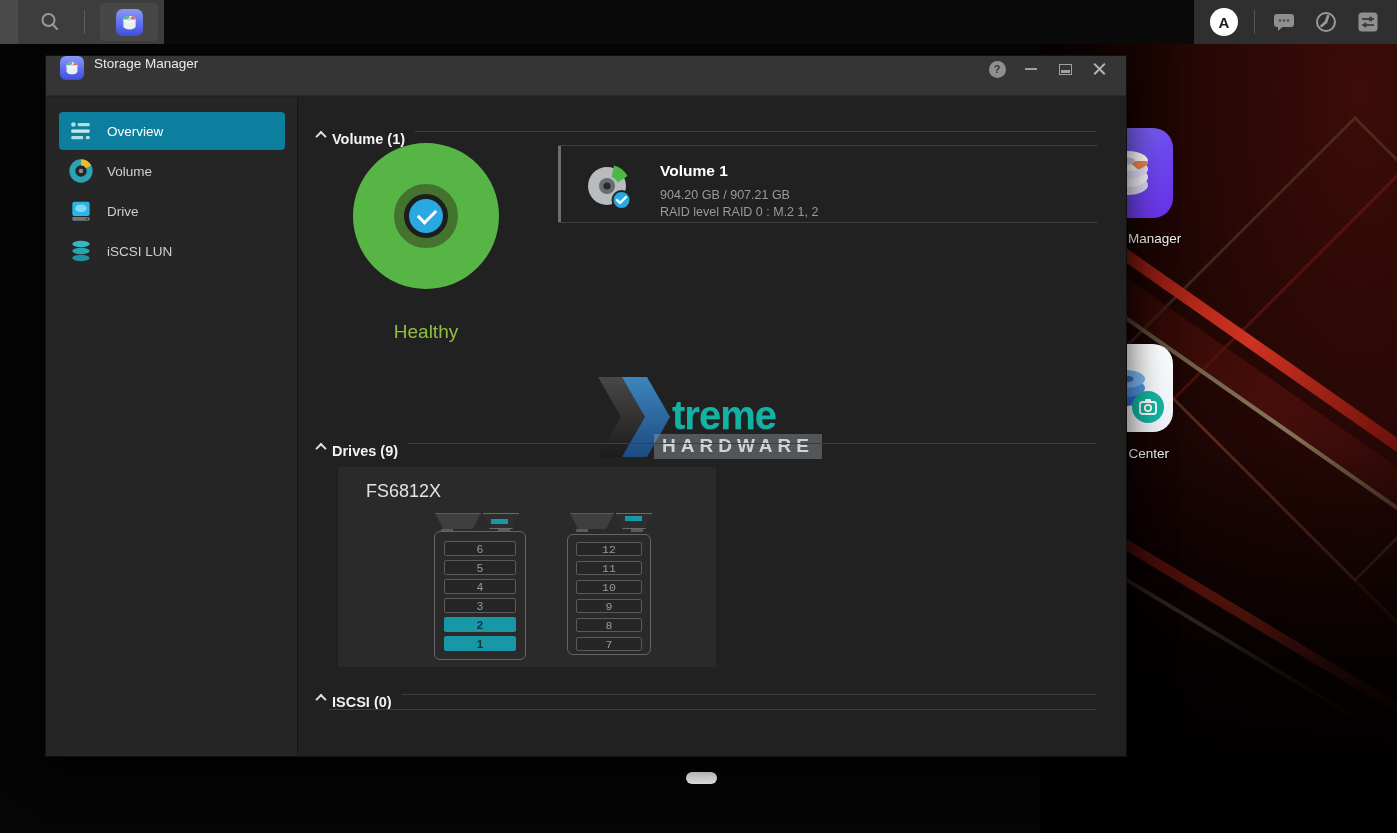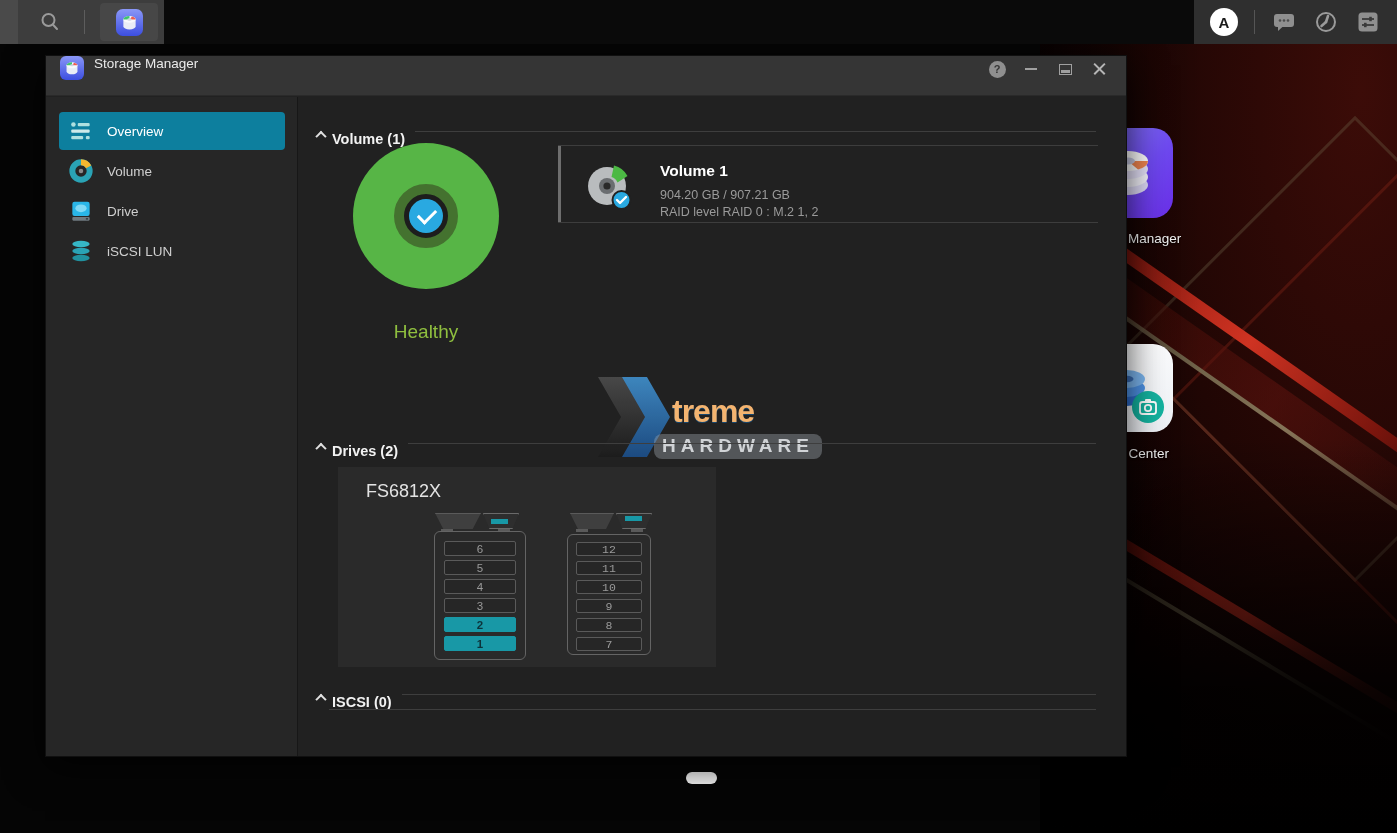--- a/index.html
+++ b/index.html
@@ -106,23 +106,23 @@
   .vol-title { position:absolute; left:102px; top:16px; color:#fff; font-weight:bold; font-size:15.5px; }
   .vol-cap { position:absolute; left:102px; top:42px; color:#9a9a9a; font-size:12.5px; }
   .vol-raid { position:absolute; left:102px; top:59px; color:#9a9a9a; font-size:12.5px; }
 
   
   .wm { position:absolute; left:300px; top:280px; width:215px; height:86px; opacity:.96; }
   .wm-chev { position:absolute; width:48px; height:80px; top:0;
     clip-path:polygon(0 0,52% 0,100% 50%,52% 100%,0 100%,48% 50%); }
   .wm-chev.dark { left:0; background:linear-gradient(180deg,#4a4a4a,#1c1c1c); }
   .wm-chev.blue { left:24px; background:linear-gradient(180deg,#3f8ac4,#1c4c84); }
-  .wm-word { position:absolute; left:74px; top:16px; font-size:32px; font-weight:bold; letter-spacing:-1px;
-    color:#fdba74; text-shadow:0 1px 0 #174a74; }
-  .wm-hw { position:absolute; left:56px; top:57px; background:rgba(170,178,186,.38); padding:1px 8px 2px 8px;border-radius:8px; }
+  .wm-word { position:absolute; left:74px; top:16px; font-size:40px; font-weight:bold; letter-spacing:-1px;
+    color:#14b8a6; text-shadow:0 1px 0 #174a74; }
+  .wm-hw { position:absolute; left:56px; top:57px; background:rgba(170,178,186,.38); padding:1px 8px 2px 8px; }
   .wm-hw span { font-size:19px; font-weight:bold; letter-spacing:5px; color:#d8dbde; }
 
   
   .drv-panel { position:absolute; left:40px; top:370px; width:378px; height:200px; background:#2a2a2a; }
   .drv-dev { position:absolute; left:28px; top:14px; color:#e3e3e3; font-size:18px; }
   .trap { position:absolute; height:16px; clip-path:polygon(0 0,100% 0,82% 100%,18% 100%); }
   .trap.filled { background:#3f3f3f; border-top:1px solid #5a5a5a; }
   .trap.outline { background:#2e2e2e; border:1px solid #6a6a6a; }
   .trap-bar { position:absolute; width:17px; height:5px; background:#1898a6; }
   .foot { position:absolute; width:12px; height:3px; background:#5a5a5a; }
@@ -356,21 +356,21 @@
           <div class="wm-chev dark"></div>
           <div class="wm-chev blue"></div>
           <div class="wm-word">treme</div>
           <div class="wm-hw">
             <span>HARDWARE</span>
           </div>
         </div>
 
         <div class="sec-head" style="top:334px;">
           <div class="chev-up"></div>
-          <span class="sec-title">Drives (2)</span>
+          <span class="sec-title">Drives (9)</span>
           <div class="sec-line"></div>
         </div>
 
         <div class="drv-panel">
           <div class="drv-dev">FS6812X</div>
 
           <div class="trap filled" style="left:97px; top:46px; width:46px;"></div>
           <div class="trap outline" style="left:145px; top:46px; width:36px;"></div>
           <div class="trap-bar" style="left:153px; top:52px;"></div>
           <div class="foot" style="left:103px; top:62px;"></div>

